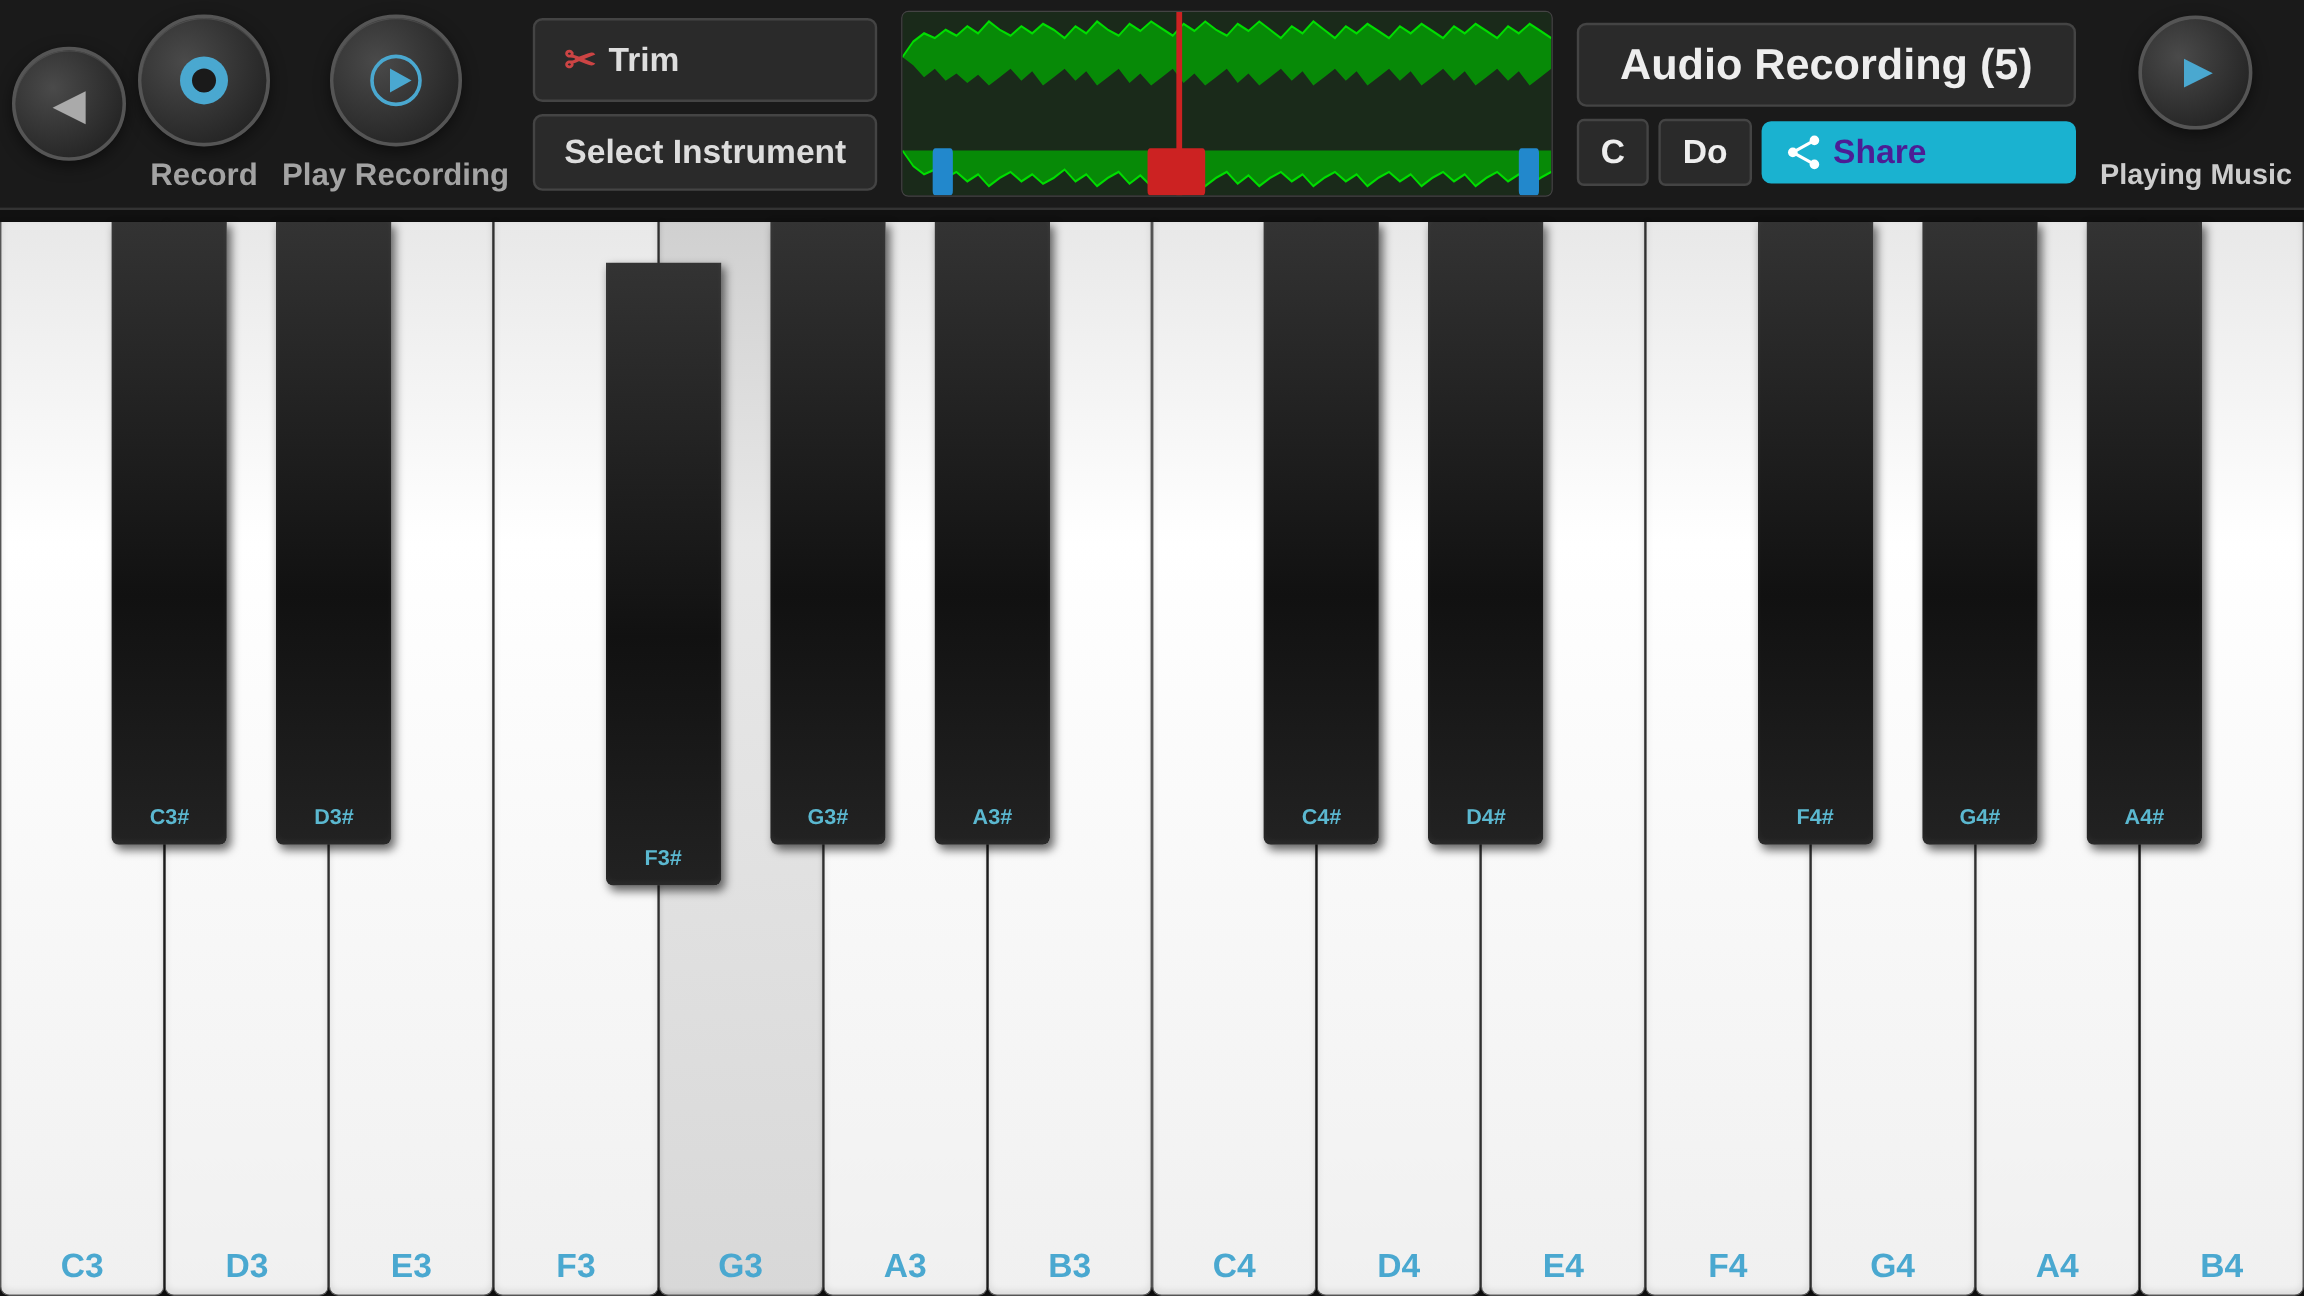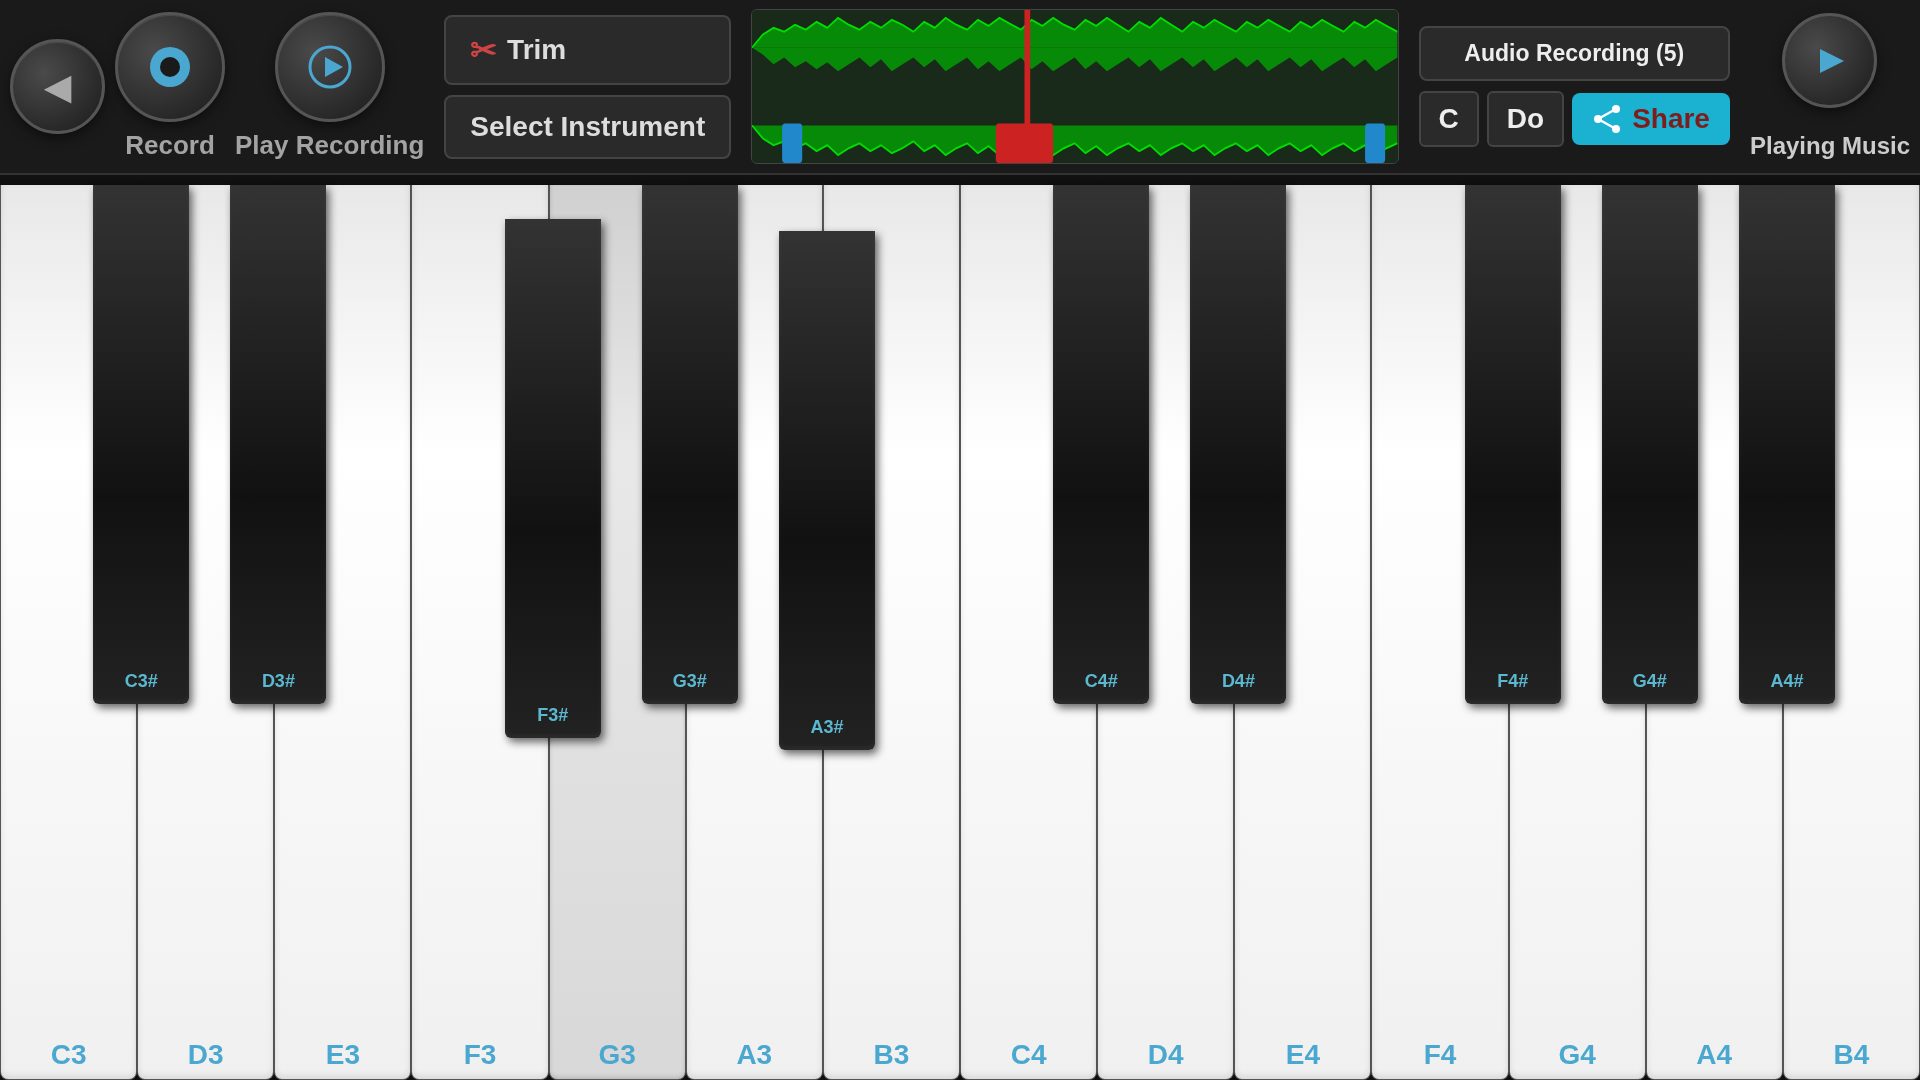--- a/index.html
+++ b/index.html
@@ -103,21 +103,21 @@
       display: flex;
       flex-direction: column;
       gap: 10px;
       min-width: 280px;
     }
     .audio-title {
       background: #2a2a2a;
       border: 2px solid #444;
       border-radius: 8px;
       color: #eee;
-      font-size: 23px;
+      font-size: 36px;
       font-weight: bold;
       padding: 12px 34px;
       text-align: center;
     }
     .bottom-row {
       display: flex;
       gap: 8px;
       align-items: center;
     }
     .note-badge {
@@ -126,21 +126,21 @@
       border-radius: 6px;
       color: #eee;
       font-size: 28px;
       font-weight: bold;
       padding: 10px 18px;
     }
     .share-btn {
       background: #1ab2d0;
       border: none;
       border-radius: 8px;
-      color: #7f1d1d;
+      color: #4c1d95;
       font-size: 28px;
       font-weight: bold;
       padding: 10px 20px;
       cursor: pointer;
       display: flex;
       align-items: center;
       gap: 10px;
       flex: 1;
     }
 
@@ -384,21 +384,21 @@
       </div>
       <div class="black-key" style="left: 12%;">
         <span class="note-label">D3#</span>
       </div>
       <div class="black-key" style="left: 26.2857%; margin-top: 34px;">
         <span class="note-label">F3#</span>
       </div>
       <div class="black-key" style="left: 33.4286%;">
         <span class="note-label">G3#</span>
       </div>
-      <div class="black-key" style="left: 40.5714%; margin-top: 46px;">
+      <div class="black-key" style="left: 40.5714%;">
         <span class="note-label">A3#</span>
       </div>
       <div class="black-key" style="left: 54.8571%; text-align: center;">
         <span class="note-label">C4#</span>
       </div>
       <div class="black-key" style="left: 62%;">
         <span class="note-label">D4#</span>
       </div>
       <div class="black-key" style="left: 76.2857%;">
         <span class="note-label">F4#</span>

